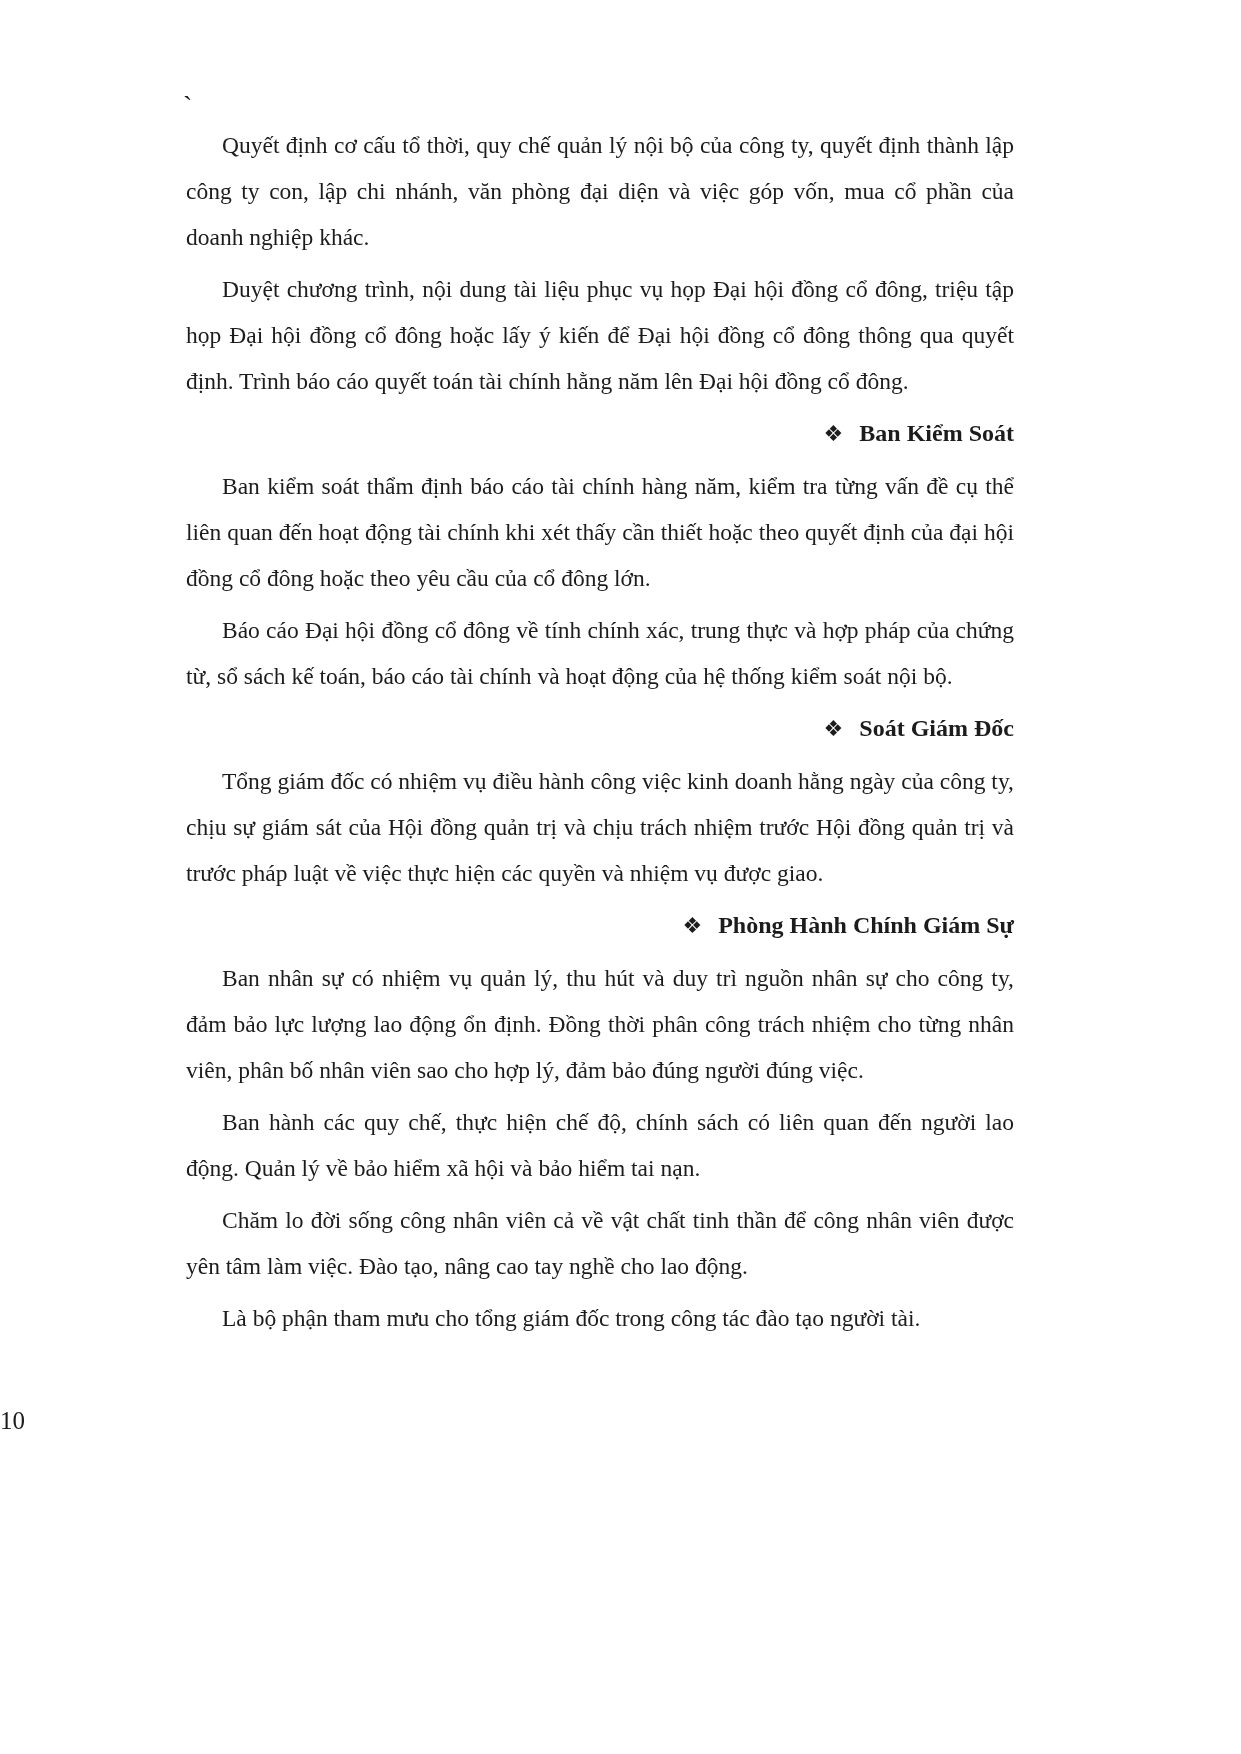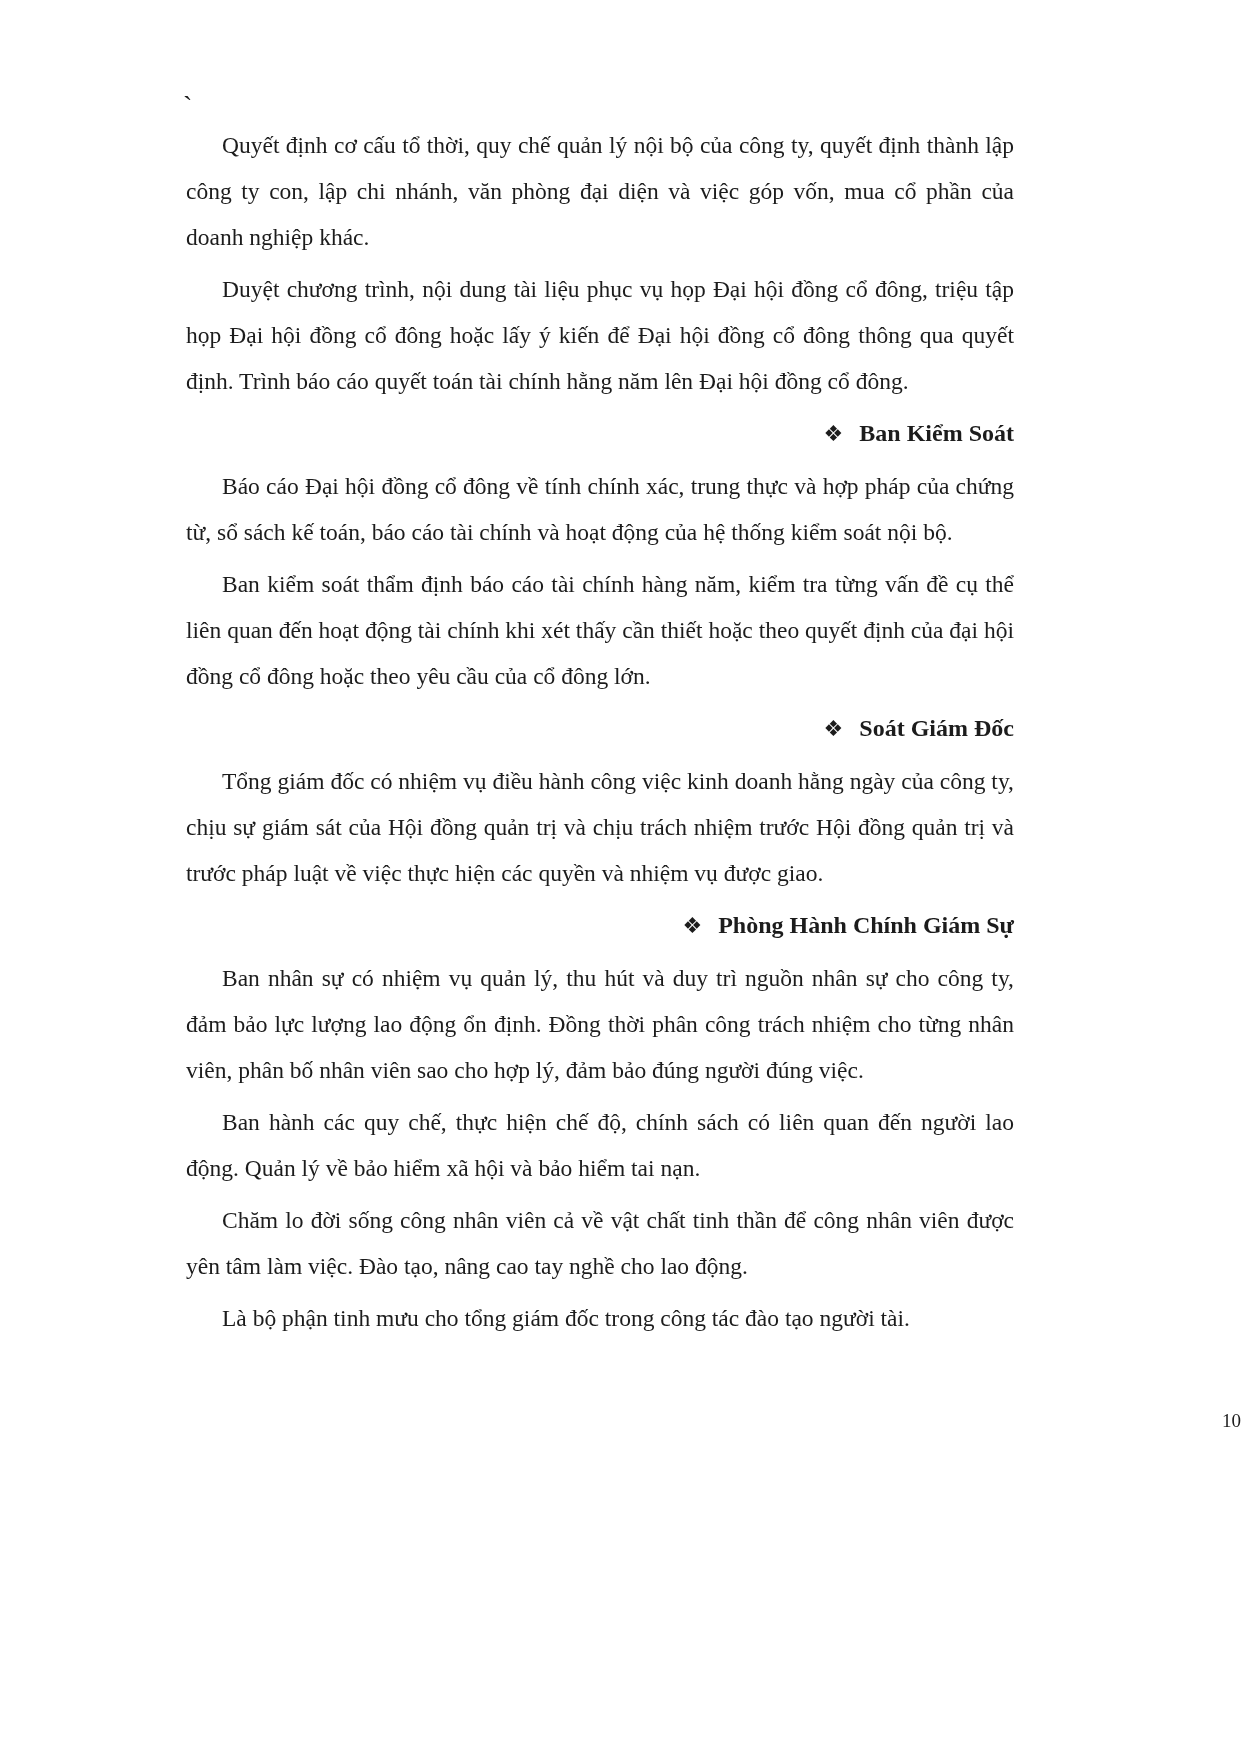--- a/index.html
+++ b/index.html
@@ -49,22 +49,22 @@
     display: inline-block;
     margin-right: 16px;
     font-weight: normal;
     font-size: 22px;
   }
   .page-number {
     position: absolute;
     left: 0;
     right: 0;
     top: 1398px;
-    text-align: right;
-    font-size: 19px;
+    text-align: left;
+    font-size: 25px;
     line-height: 46px;
     color: #1c1c1c;
   }
 </style>
 </head>
 <body>
 
 <div class="page">
 
   <span class="stray-mark">`</span>
@@ -72,39 +72,39 @@
   <div class="content">
 
     <p class="para">Quyết định cơ cấu tổ thời, quy chế quản lý nội bộ của công ty, quyết định thành lập công ty con, lập chi nhánh, văn phòng đại diện và việc góp vốn, mua cổ phần của doanh nghiệp khác.</p>
 
     <p class="para">Duyệt chương trình, nội dung tài liệu phục vụ họp Đại hội đồng cổ đông, triệu tập họp Đại hội đồng cổ đông hoặc lấy ý kiến để Đại hội đồng cổ đông thông qua quyết định. Trình báo cáo quyết toán tài chính hằng năm lên Đại hội đồng cổ đông.</p>
 
     <p class="heading">
       <span class="bullet">❖</span><span>Ban Kiểm Soát</span>
     </p>
 
+    <p class="para">Ban kiểm soát thẩm định báo cáo tài chính hàng năm, kiểm tra từng vấn đề cụ thể liên quan đến hoạt động tài chính khi xét thấy cần thiết hoặc theo quyết định của đại hội đồng cổ đông hoặc theo yêu cầu của cổ đông lớn.</p>
+
     <p class="para">Báo cáo Đại hội đồng cổ đông về tính chính xác, trung thực và hợp pháp của chứng từ, sổ sách kế toán, báo cáo tài chính và hoạt động của hệ thống kiểm soát nội bộ.</p>
-
-    <p class="para">Ban kiểm soát thẩm định báo cáo tài chính hàng năm, kiểm tra từng vấn đề cụ thể liên quan đến hoạt động tài chính khi xét thấy cần thiết hoặc theo quyết định của đại hội đồng cổ đông hoặc theo yêu cầu của cổ đông lớn.</p>
 
     <p class="heading">
       <span class="bullet">❖</span><span>Soát Giám Đốc</span>
     </p>
 
     <p class="para">Tổng giám đốc có nhiệm vụ điều hành công việc kinh doanh hằng ngày của công ty, chịu sự giám sát của Hội đồng quản trị và chịu trách nhiệm trước Hội đồng quản trị và trước pháp luật về việc thực hiện các quyền và nhiệm vụ được giao.</p>
 
     <p class="heading">
       <span class="bullet">❖</span><span>Phòng Hành Chính Giám Sự</span>
     </p>
 
     <p class="para">Ban nhân sự có nhiệm vụ quản lý, thu hút và duy trì nguồn nhân sự cho công ty, đảm bảo lực lượng lao động ổn định. Đồng thời phân công trách nhiệm cho từng nhân viên, phân bố nhân viên sao cho hợp lý, đảm bảo đúng người đúng việc.</p>
 
     <p class="para">Ban hành các quy chế, thực hiện chế độ, chính sách có liên quan đến người lao động. Quản lý về bảo hiểm xã hội và bảo hiểm tai nạn.</p>
 
     <p class="para">Chăm lo đời sống công nhân viên cả về vật chất tinh thần để công nhân viên được yên tâm làm việc. Đào tạo, nâng cao tay nghề cho lao động.</p>
 
-    <p class="para">Là bộ phận tinh mưu cho tổng giám đốc trong công tác đào tạo người tài.</p>
+    <p class="para">Là bộ phận tham mưu cho tổng giám đốc trong công tác đào tạo người tài.</p>
 
   </div>
 
   <div class="page-number">10</div>
 
 </div>
 
 </body></html>

